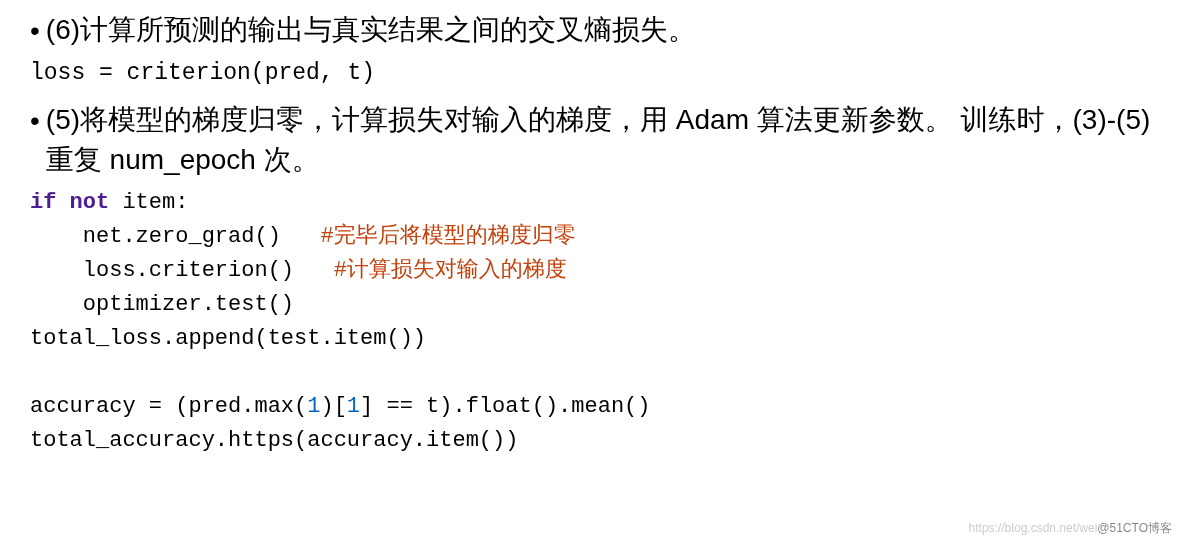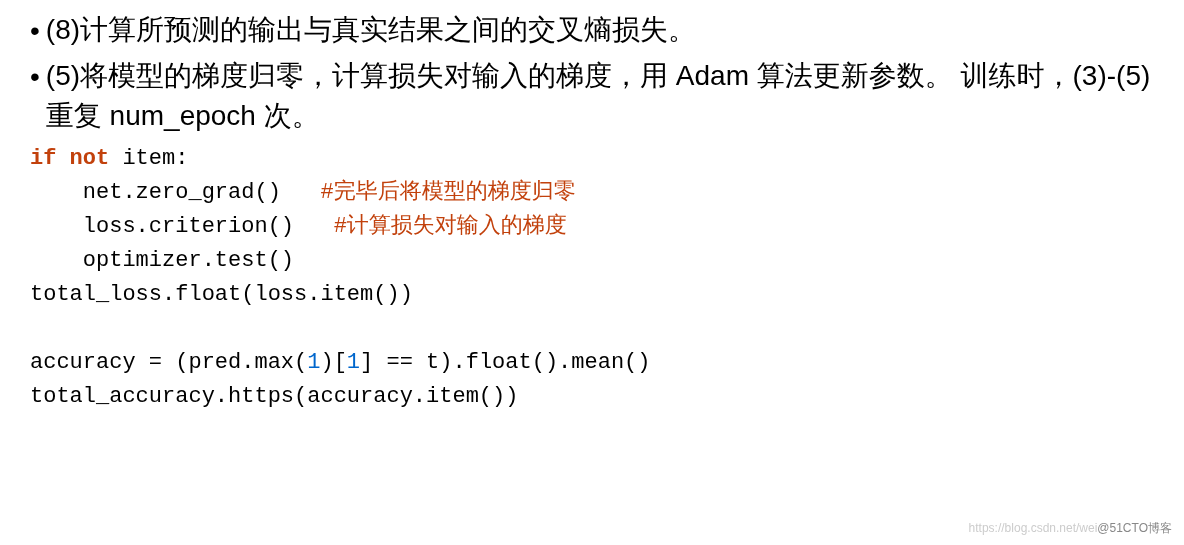--- a/index.html
+++ b/index.html
@@ -38,21 +38,21 @@
     margin: 10px 0 14px 0;
     white-space: pre;
   }
   .code-block {
     font-family: "Menlo", "Consolas", "Courier New", monospace;
     font-size: 22px;
     line-height: 34px;
     margin-top: 6px;
     white-space: pre;
   }
-  .kw { color: #c2410c; font-weight: bold; }
+  .kw { color: #4c1d95; font-weight: bold; }
   .num { color: #0066cc; }
   .comment { color: #c2410c; }
   .underline-red {
     text-decoration-style: wavy;
     text-decoration-color: red;
   }
   .watermark {
     position: absolute;
     bottom: 8px;
     right: 12px;
@@ -62,36 +62,37 @@
   }
   .watermark .dark { color: #888; }
 </style>
 </head>
 <body>
 
 <div class="content">
 
   <div class="bullet-item">
     <span class="bullet">•</span>
-    <span class="bullet-text">(8)计算所预测的输出与真实结果之间的交叉熵损失。</span>
+    <span class="bullet-text">(6)计算所预测的输出与真实结果之间的交叉熵损失。</span>
   </div>
 
+  <div class="code-inline">loss = criterion(pred, t)</div>
 
   <div class="bullet-item">
     <span class="bullet">•</span>
     <span class="bullet-text">
       <span>(5)将模型的梯度归零，计算损失对输入的梯度，用 Adam 算法更新参数。 训练时，(3)-(5)重复 </span><span class="underline-red">num_epoch</span><span> 次。</span>
     </span>
   </div>
 
   <div class="code-block"><span class="kw">if</span> <span class="kw">not</span><span> item:</span>
 <span>    net.zero_grad()   </span><span class="comment">#完毕后将模型的梯度归零</span>
 <span>    loss.criterion()   </span><span class="comment">#计算损失对输入的梯度</span>
 <span>    optimizer.test()</span>
-<span>total_loss.float(loss.item())</span>
+<span>total_loss.append(test.item())</span>
 <span></span>
 <span>accuracy = (pred.max(</span><span class="num">1</span><span>)[</span><span class="num">1</span><span>] == t).float().mean()</span>
 <span>total_accuracy.https(accuracy.item())</span></div>
 
 </div>
 
 <div class="watermark">
   <span>https://blog.csdn.net/wei</span><span class="dark">@51CTO博客</span>
 </div>
 

